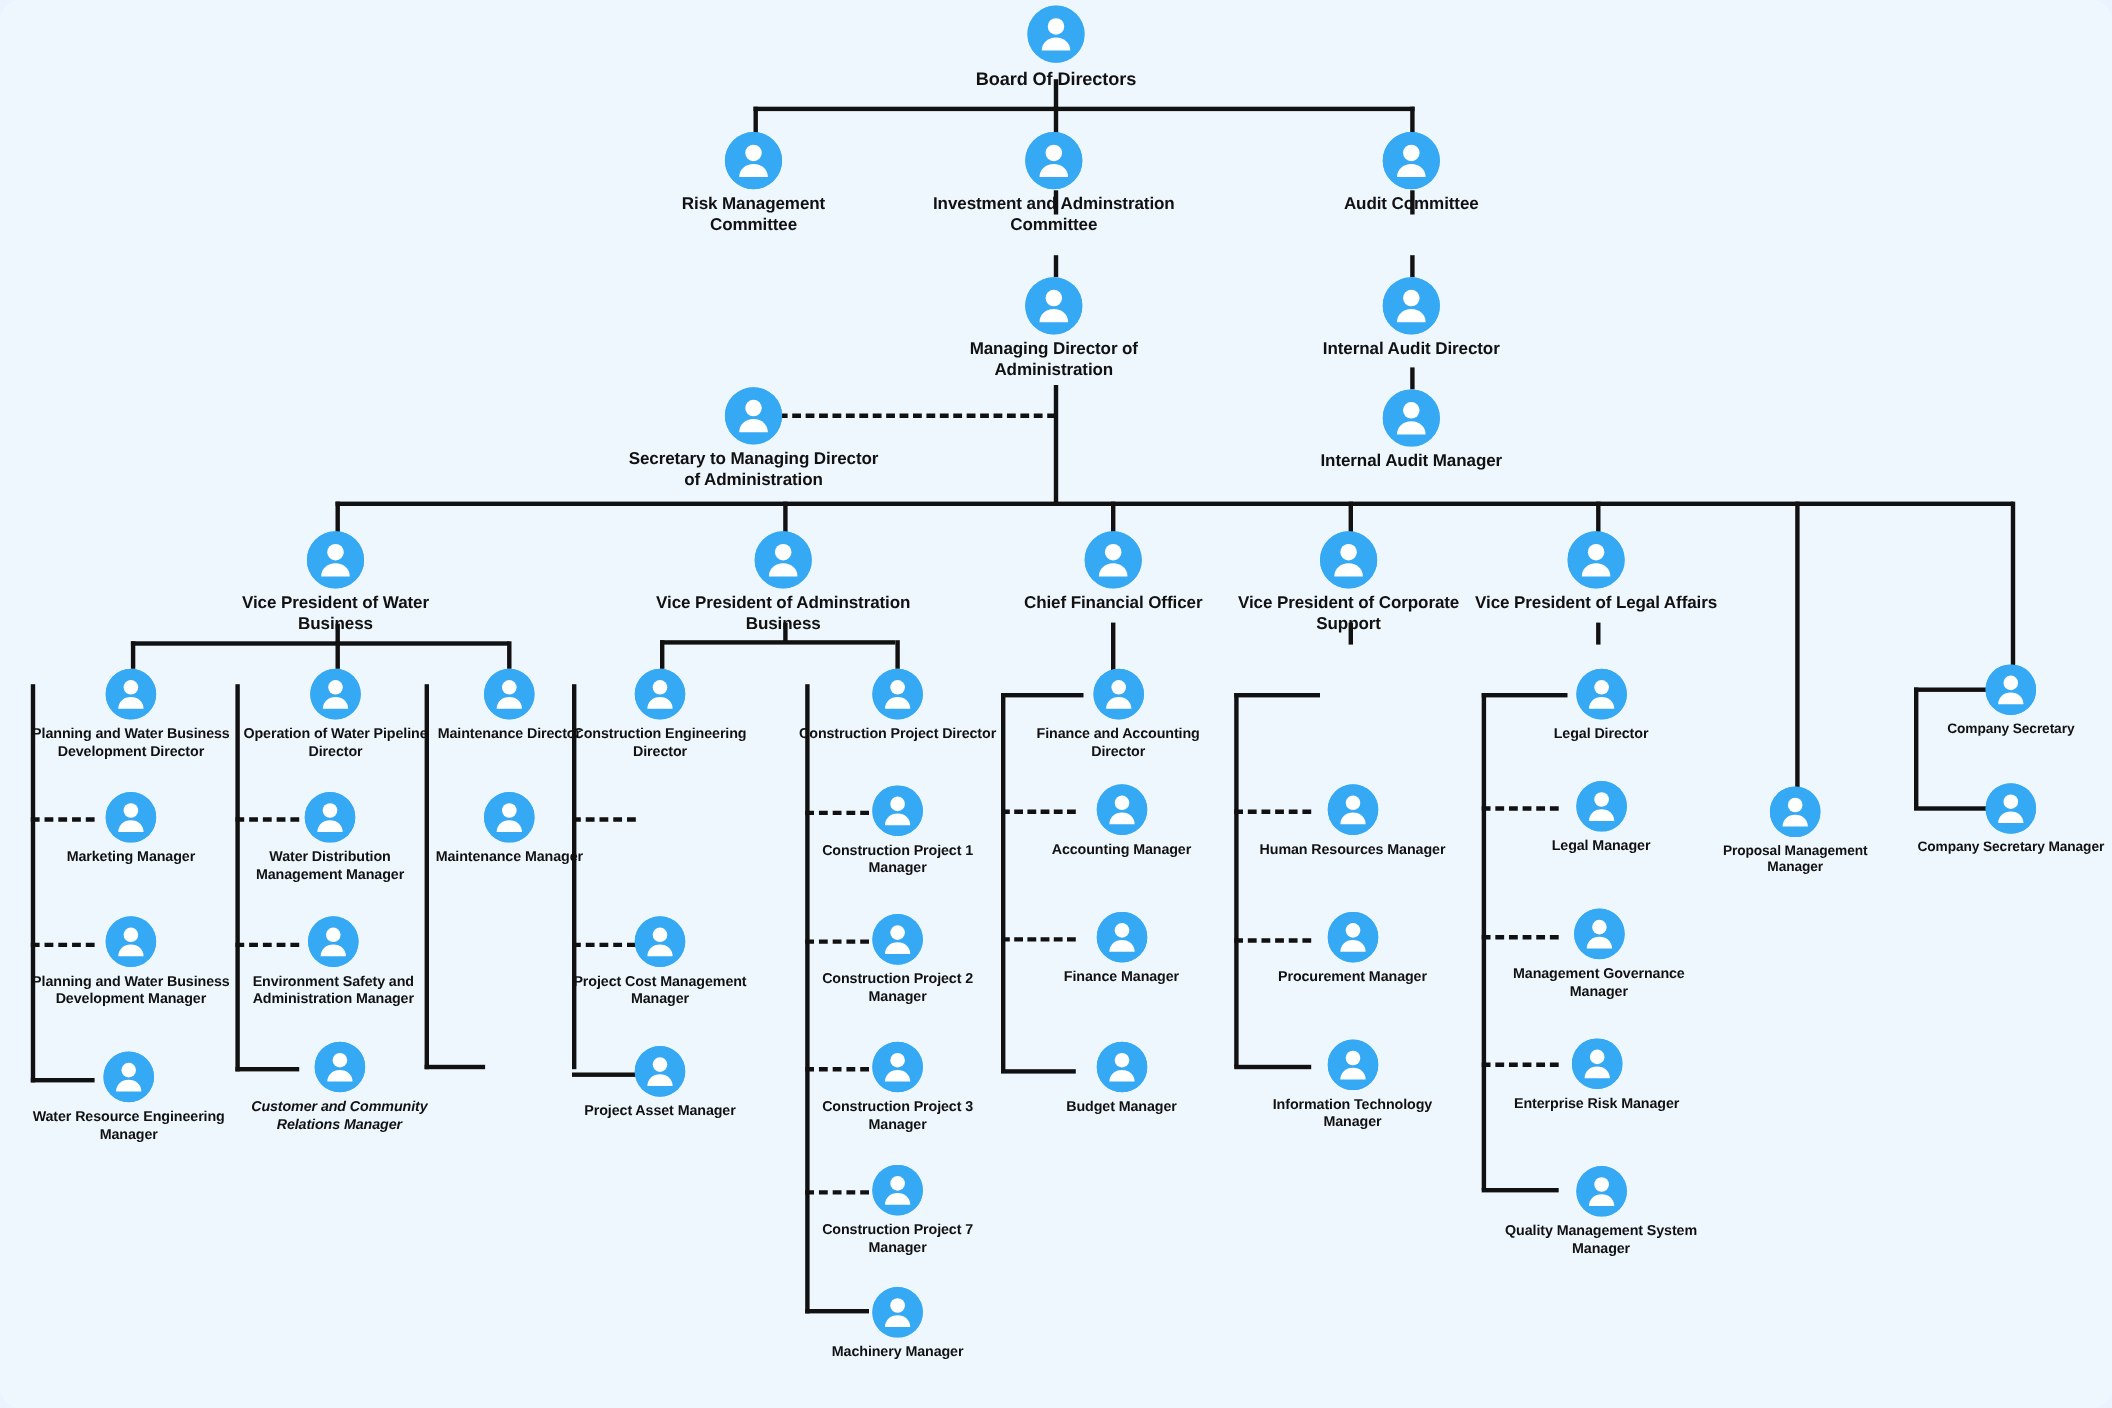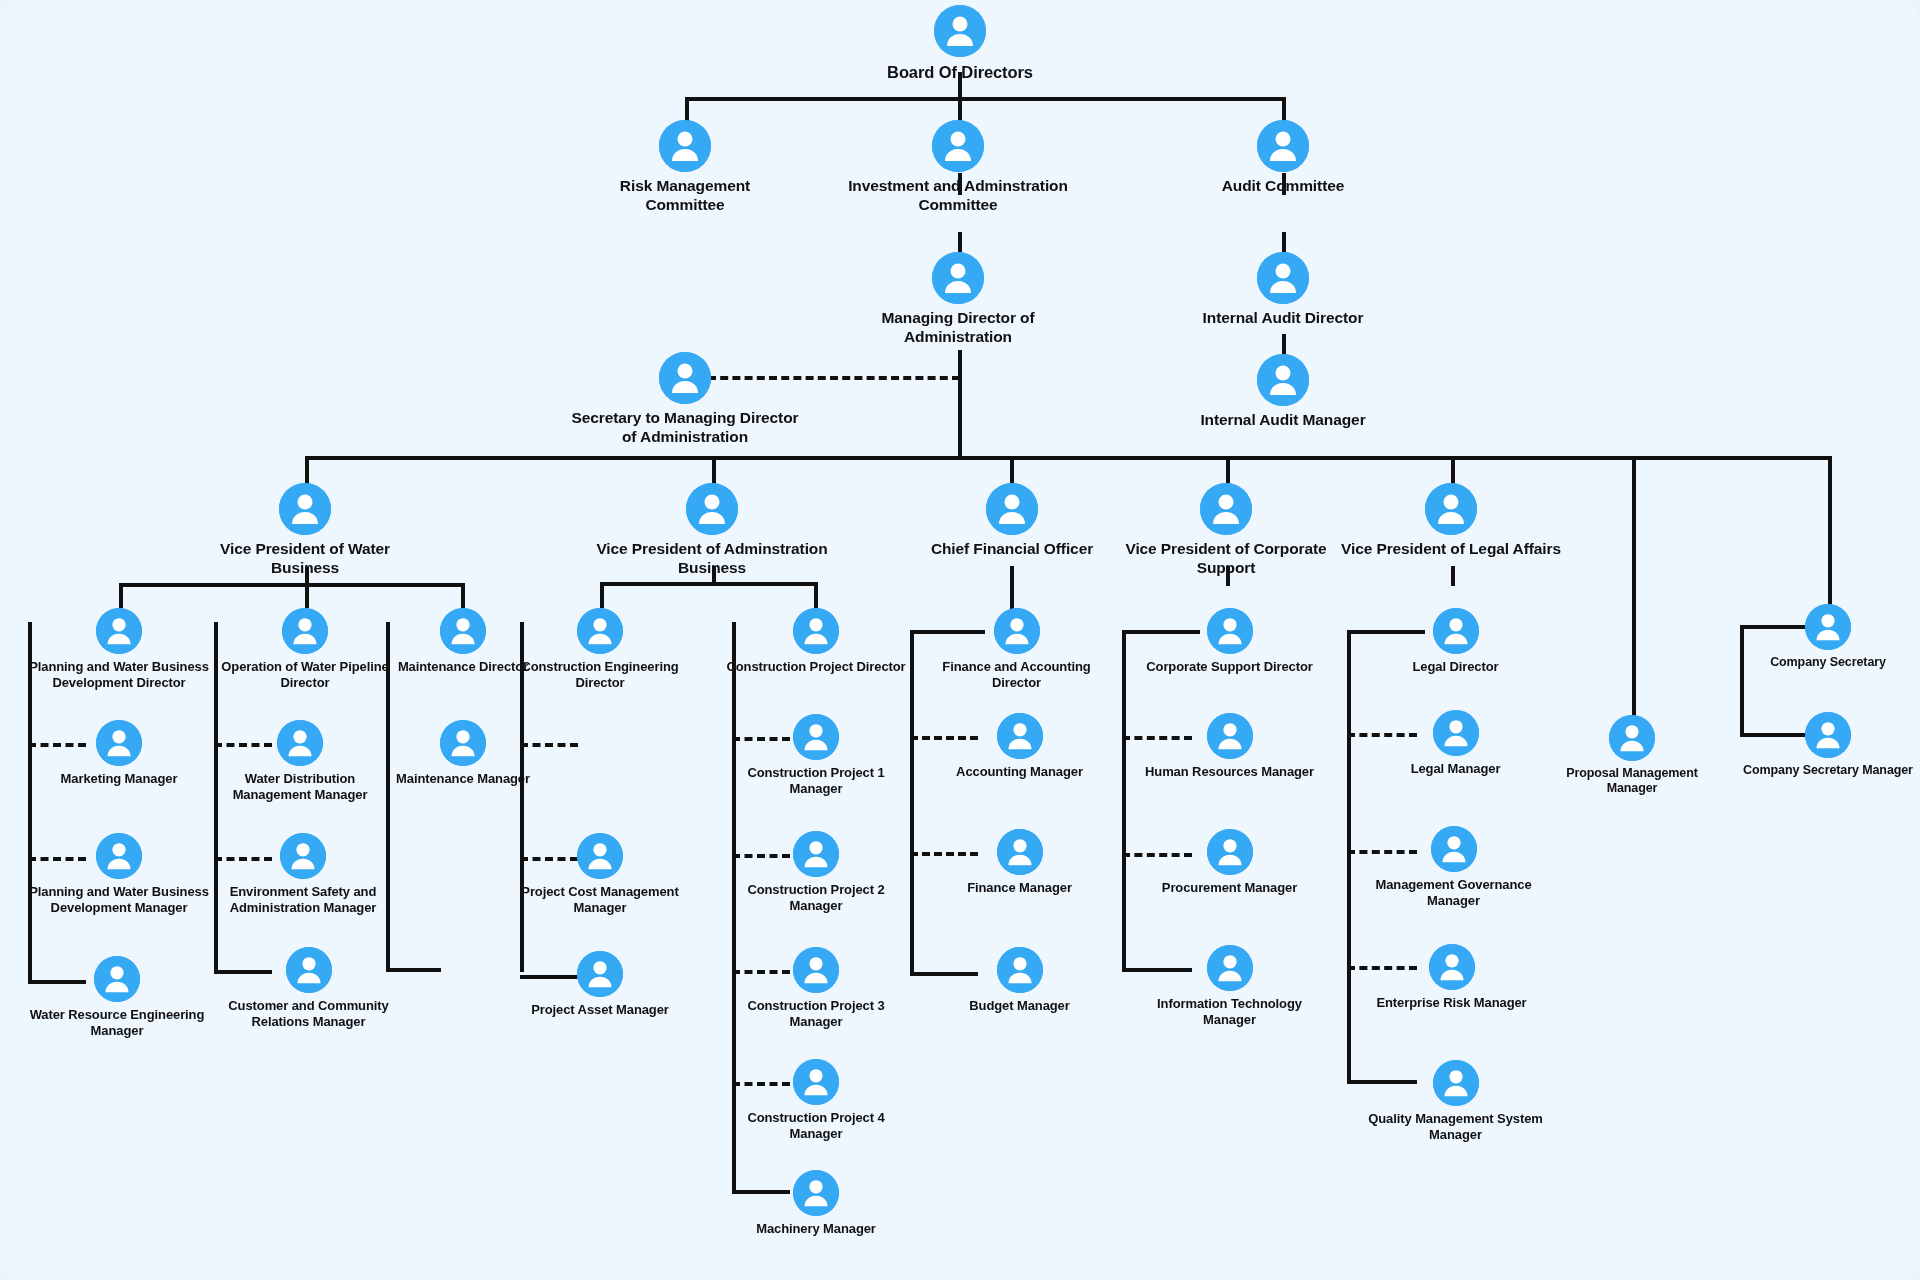--- a/index.html
+++ b/index.html
@@ -403,21 +403,21 @@
     <span class="avatar">
       <svg viewBox="0 0 52 52">
           <circle cx="26" cy="26" r="26" fill="#36a9f4"></circle>
           <circle cx="26" cy="19" r="7.5" fill="#ffffff"></circle>
           <path d="M13 41c0-7.2 5.8-12 13-12s13 4.8 13 12z" fill="#ffffff"></path>
         </svg>
     </span>
     <div class="label">Environment Safety and Administration Manager</div>
   </div>
 
-  <div class="node lvl5 sm" style="left:308px; top:947px; width:195px; margin-left:-97px;">
+  <div class="node lvl5 sm" style="left:308px; top:947px; width:195px; margin-left:-97px;font-style:italic;">
     <span class="avatar">
       <svg viewBox="0 0 52 52">
           <circle cx="26" cy="26" r="26" fill="#36a9f4"></circle>
           <circle cx="26" cy="19" r="7.5" fill="#ffffff"></circle>
           <path d="M13 41c0-7.2 5.8-12 13-12s13 4.8 13 12z" fill="#ffffff"></path>
         </svg>
     </span>
     <div class="label">Customer and Community Relations Manager</div>
   </div>
 
@@ -522,21 +522,21 @@
   </div>
 
   <div class="node lvl5 sm" style="left:816px; top:1059px; width:180px; margin-left:-90px;">
     <span class="avatar">
       <svg viewBox="0 0 52 52">
           <circle cx="26" cy="26" r="26" fill="#36a9f4"></circle>
           <circle cx="26" cy="19" r="7.5" fill="#ffffff"></circle>
           <path d="M13 41c0-7.2 5.8-12 13-12s13 4.8 13 12z" fill="#ffffff"></path>
         </svg>
     </span>
-    <div class="label">Construction Project 4 Manager</div>
+    <div class="label">Construction Project 7 Manager</div>
   </div>
 
   <div class="node lvl5 sm" style="left:816px; top:1170px; width:190px; margin-left:-95px;">
     <span class="avatar">
       <svg viewBox="0 0 52 52">
           <circle cx="26" cy="26" r="26" fill="#36a9f4"></circle>
           <circle cx="26" cy="19" r="7.5" fill="#ffffff"></circle>
           <path d="M13 41c0-7.2 5.8-12 13-12s13 4.8 13 12z" fill="#ffffff"></path>
         </svg>
     </span>
@@ -580,30 +580,20 @@
     <span class="avatar">
       <svg viewBox="0 0 52 52">
           <circle cx="26" cy="26" r="26" fill="#36a9f4"></circle>
           <circle cx="26" cy="19" r="7.5" fill="#ffffff"></circle>
           <path d="M13 41c0-7.2 5.8-12 13-12s13 4.8 13 12z" fill="#ffffff"></path>
         </svg>
     </span>
     <div class="label">Budget Manager</div>
   </div>
 
-  <div class="node lvl5 sm" style="left:1229px; top:608px; width:175px; margin-left:-87px;">
-    <span class="avatar">
-      <svg viewBox="0 0 52 52">
-          <circle cx="26" cy="26" r="26" fill="#36a9f4"></circle>
-          <circle cx="26" cy="19" r="7.5" fill="#ffffff"></circle>
-          <path d="M13 41c0-7.2 5.8-12 13-12s13 4.8 13 12z" fill="#ffffff"></path>
-        </svg>
-    </span>
-    <div class="label">Corporate Support Director</div>
-  </div>
 
   <div class="node lvl5 sm" style="left:1229px; top:713px; width:175px; margin-left:-87px;">
     <span class="avatar">
       <svg viewBox="0 0 52 52">
           <circle cx="26" cy="26" r="26" fill="#36a9f4"></circle>
           <circle cx="26" cy="19" r="7.5" fill="#ffffff"></circle>
           <path d="M13 41c0-7.2 5.8-12 13-12s13 4.8 13 12z" fill="#ffffff"></path>
         </svg>
     </span>
     <div class="label">Human Resources Manager</div>

